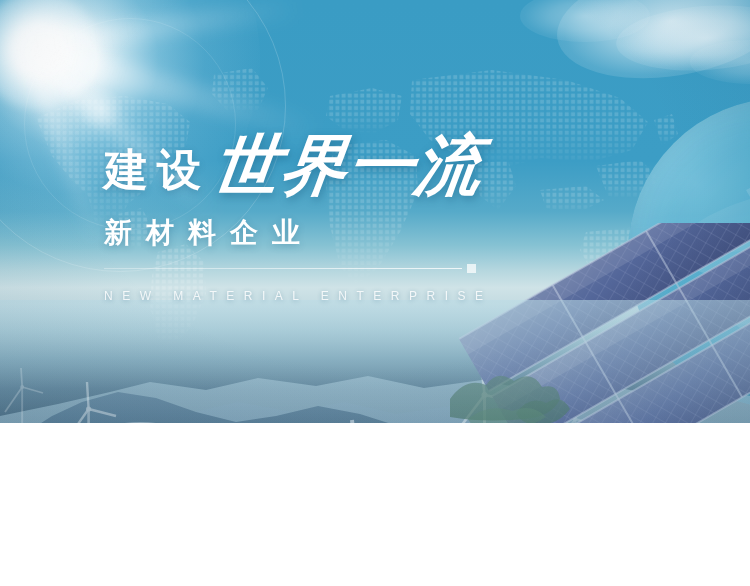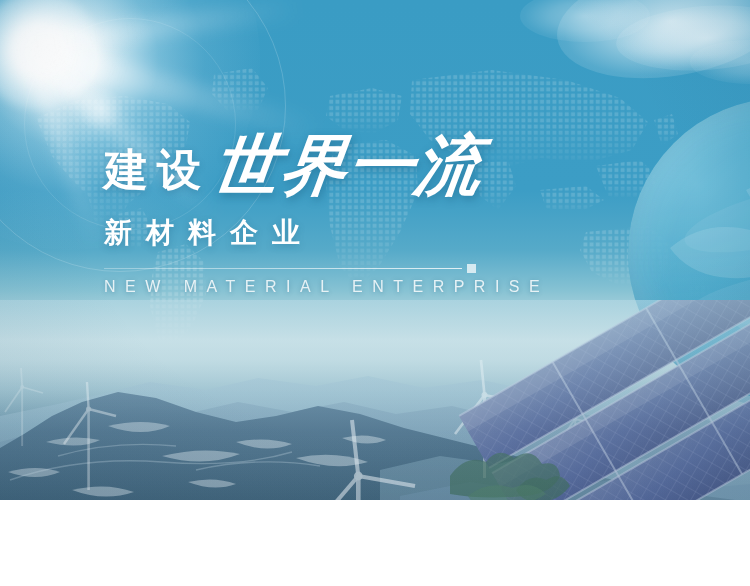--- a/index.html
+++ b/index.html
@@ -3,21 +3,21 @@
 <meta charset="utf-8">
 <style>
   html, body {
     margin: 0;
     padding: 0;
     background: #ffffff;
   }
   #banner {
     position: relative;
     width: 750px;
-    height: 500px;
+    height: 423px;
     overflow: hidden;
     font-family: "Liberation Sans", "DejaVu Sans", sans-serif;
     background: #3a9cc4;
     -webkit-user-select: none;
     user-select: none;
   }
 
   
   .sky-base {
     position: absolute;
@@ -229,22 +229,22 @@
     width: 358px; height: 1px;
     background: linear-gradient(to right, rgba(255,255,255,.30), rgba(255,255,255,.80));
   }
   .rule-cap {
     position: absolute;
     right: 0; top: 0;
     width: 9px; height: 9px;
     background: rgba(255,255,255,.72);
   }
   .subtitle {
-    margin-top: 5px;
-    font-size: 16px;
+    margin-top: 16px;
+    font-size: 12px;
     font-weight: 400;
     color: rgba(255,255,255,.82);
     letter-spacing: 9.5px;
     white-space: nowrap;
     text-shadow: 0 1px 4px rgba(25,85,120,.35);
   }
 </style>
 </head>
 <body>
 

